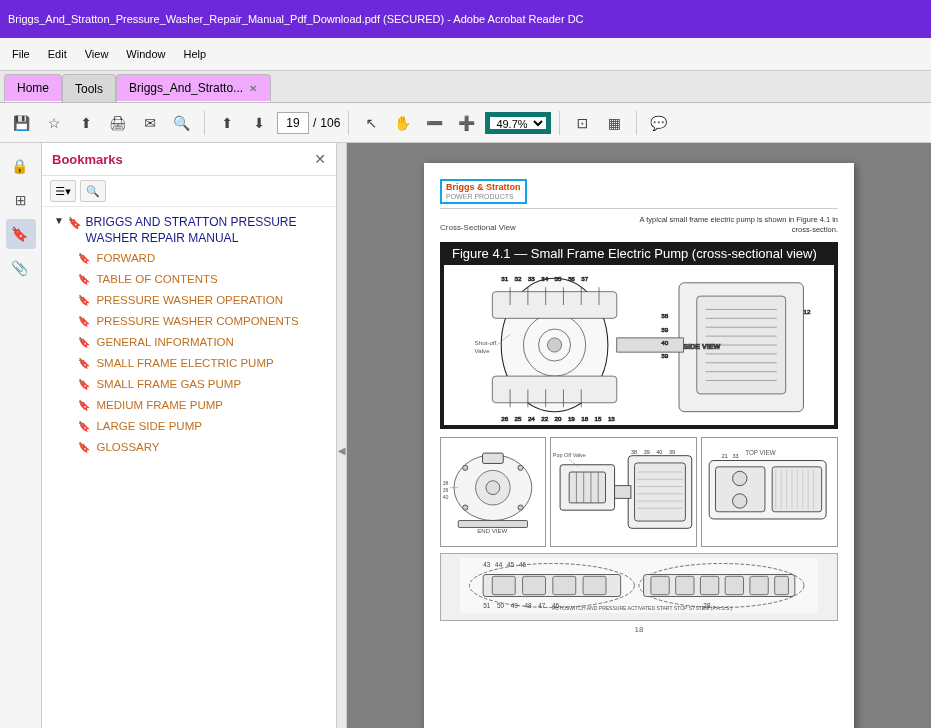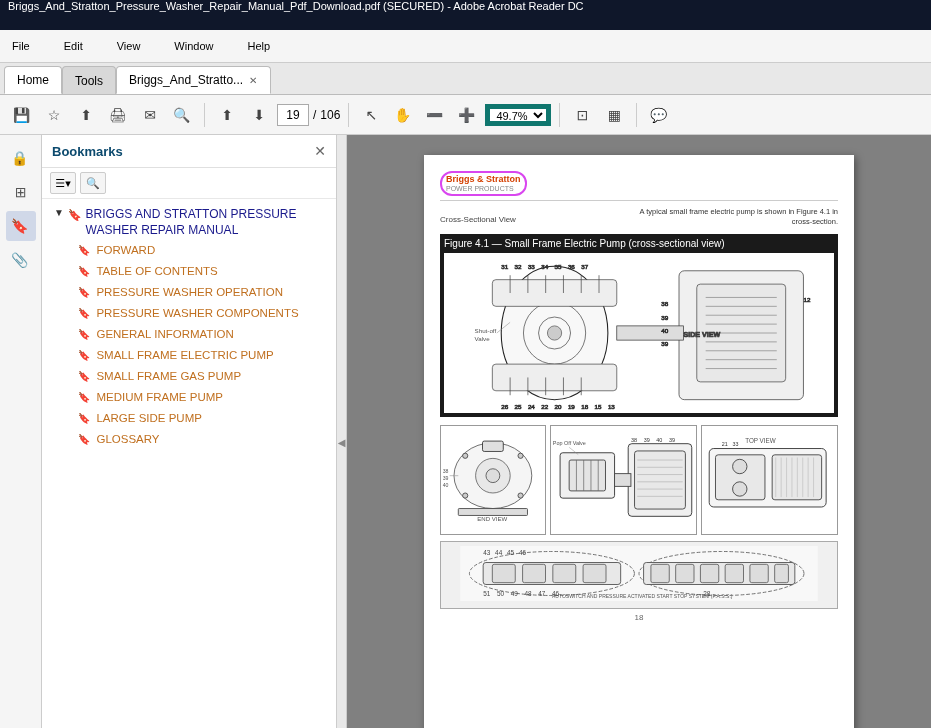--- a/index.html
+++ b/index.html
@@ -1,36 +1,37 @@
 <!DOCTYPE html>
 <html><head>
   <meta charset="utf-8">
   <style>
     * { margin: 0; padding: 0; box-sizing: border-box; }
     body { width: 931px; height: 728px; overflow: hidden; font-family: Arial, sans-serif; background: #f0f0f0; font-size: 12px; }
 
     
     .title-bar {
-      height: 30px;
-      background: #0f172a;
-      display: flex;
+      height: 38px;
+      background: #6d28d9;
+      display: flex;
+      align-items: center;
       padding: 0 8px;
       color: #fff;
       font-size: 11px;
     }
 
     
     .menu-bar {
       height: 16px;
       background: #f5f5f5;
       border-bottom: 1px solid #ccc;
       display: flex;
       align-items: center;
       padding: 16px 4px;
-      gap: 18px;
+      gap: 2px;
     }
     .menu-item {
       padding: 2px 8px;
       font-size: 11px;
       cursor: pointer;
       color: #000;
     }
 
     
     .tab-bar {
@@ -46,21 +47,21 @@
       padding: 0 12px;
       display: flex;
       align-items: center;
       font-size: 12px;
       border: 1px solid #bbb;
       border-bottom: none;
       cursor: pointer;
       gap: 6px;
       border-radius: 4px 4px 0 0;
     }
-    .tab.active { background: #ffffff; border-bottom: 1px solid #fff; }
+    .tab.active { background: #f0abfc; border-bottom: 1px solid #fff; }
     .tab.inactive { background: #d8d8d8; }
     .tab-close { font-size: 10px; color: #666; cursor: pointer; }
 
     
     .toolbar {
       height: 40px;
       background: #f5f5f5;
       border-bottom: 1px solid #ccc;
       display: flex;
       align-items: center;
@@ -149,21 +150,21 @@
     .sidebar-header {
       display: flex;
       align-items: center;
       justify-content: space-between;
       padding: 8px 10px;
       border-bottom: 1px solid #e0e0e0;
     }
     .sidebar-title {
       font-size: 13px;
       font-weight: bold;
-      color: #0c4a6e;
+      color: #be185d;
     }
     .sidebar-close {
       cursor: pointer;
       font-size: 14px;
       color: #666;
     }
     .sidebar-toolbar {
       display: flex;
       align-items: center;
       padding: 4px 8px;
@@ -273,23 +274,23 @@
       border-bottom: 1px solid #ccc;
       padding-bottom: 4px;
     }
     .pdf-logo {
       display: flex;
       align-items: center;
       gap: 4px;
     }
     .pdf-logo-box {
       background: #fff;
-      border: 2px solid #d946ef;
+      border: 2px solid #0ea5e9;
       padding: 2px 4px;
-      border-radius: 12px;
+      border-radius: 0;
     }
     .pdf-logo-text {
       font-size: 9px;
       font-weight: bold;
       color: #d44000;
       line-height: 1.1;
     }
     .pdf-logo-sub {
       font-size: 7px;
       color: #888;
@@ -304,23 +305,24 @@
       font-size: 8px;
       color: #444;
       margin-bottom: 4px;
     }
     .pdf-figure {
       background: #1a1a1a;
       padding: 4px;
       margin-bottom: 8px;
     }
     .pdf-figure-title {
-      font-size: 10px;
+      font-size: 13px;
       color: #fff;
       margin-bottom: 4px;
+      margin-left: 8px;
     }
     .pdf-figure-content {
       background: #fff;
       height: 160px;
       display: flex;
       align-items: center;
       justify-content: center;
       position: relative;
       overflow: hidden;
     }

